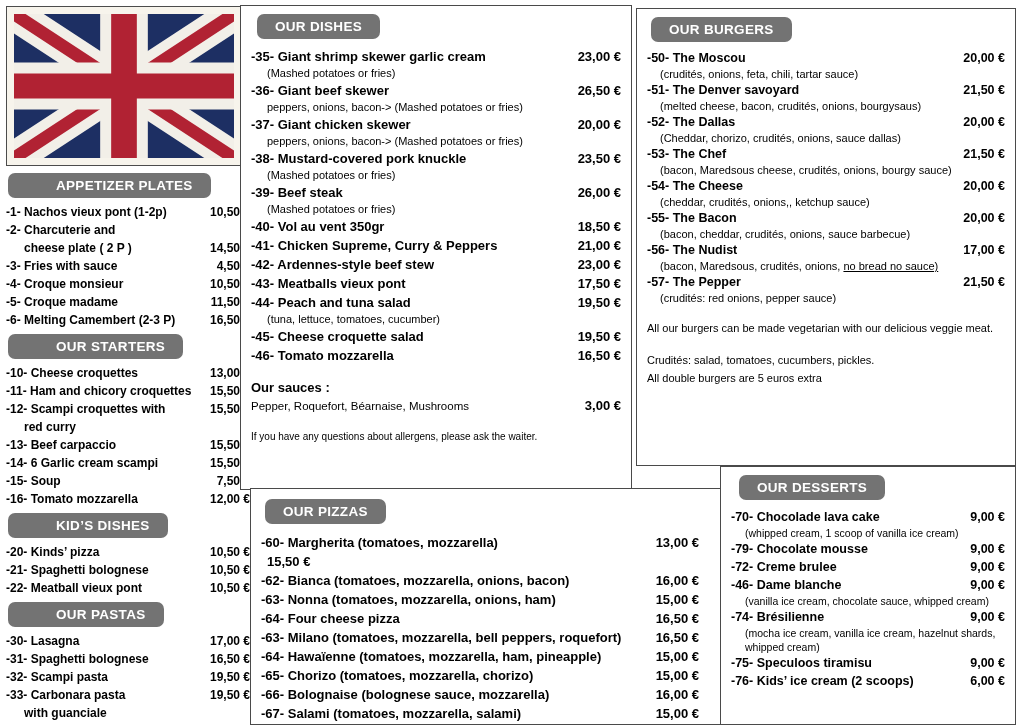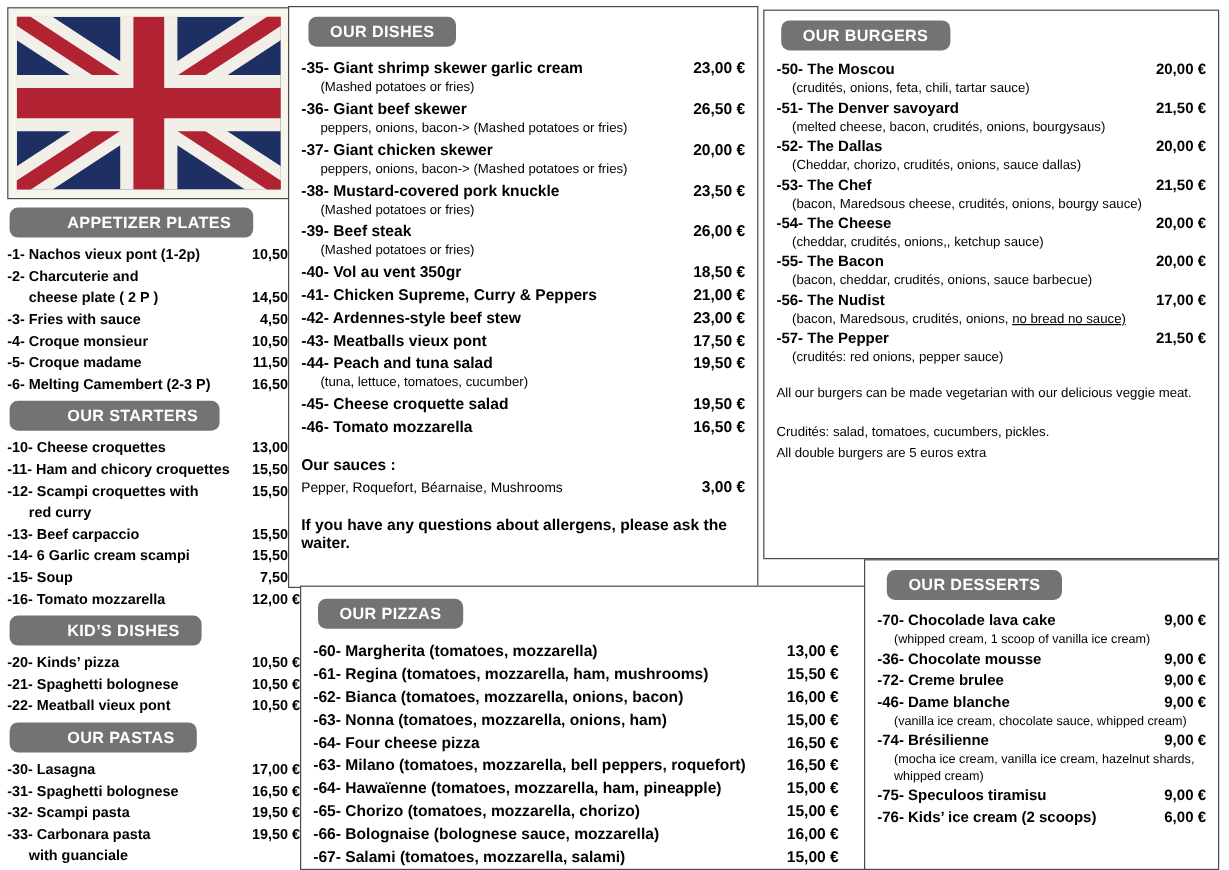--- a/index.html
+++ b/index.html
@@ -40,21 +40,21 @@
   
   .dishes { left:240px; top:5px; width:392px; height:485px; padding:6px 10px; }
   .dishes .pill { margin:2px 0 8px 6px; }
   .dishes .row { line-height:19px; }
   .dishes .nm, .dishes .pr { font-size:13px; }
   .dishes .desc { font-size:11px; line-height:15px; }
   .sauces-title { font-weight:bold; font-size:13px; margin-top:14px; line-height:18px; }
   .sauce-list { font-size:11.5px; }
   .sauces .row { line-height:17px; }
   .sauces .pr { font-size:13px; }
-  .allergens { font-weight:bold; font-size:13px; margin-top:14px; line-height:15px; }
+  .allergens { font-weight:normal; font-size:10px; margin-top:14px; line-height:15px; }
 
   
   .burgers { left:636px; top:8px; width:380px; height:458px; padding:6px 10px; }
   .burgers .pill { margin:2px 0 8px 4px; }
   .burgers .row { line-height:17px; }
   .burgers .nm, .burgers .pr { font-size:12.5px; }
   .burgers .desc { font-size:11px; line-height:15px; padding-left:13px; }
   .note { font-size:11px; line-height:16px; }
   .note-veggie { margin-top:14px; }
   .note-crudites { margin-top:16px; }
@@ -398,21 +398,20 @@
 
 <div class="box pizzas">
   <div class="pill">OUR PIZZAS</div>
   <div class="list">
   <div class="row item">
     <span class="nm">-60- Margherita (tomatoes, mozzarella)</span>
     <span class="pr">13,00 €</span>
   </div>
 
   <div class="row item">
-    <span class="nm">-61- Regina (tomatoes, mozzarella, ham, mushrooms)</span>
     <span class="pr">15,50 €</span>
   </div>
 
   <div class="row item">
     <span class="nm">-62- Bianca (tomatoes, mozzarella, onions, bacon)</span>
     <span class="pr">16,00 €</span>
   </div>
 
   <div class="row item">
     <span class="nm">-63- Nonna (tomatoes, mozzarella, onions, ham)</span>
@@ -457,21 +456,21 @@
   <div class="item">
     <div class="row">
       <span class="nm">-70- Chocolade lava cake</span>
       <span class="pr">9,00 €</span>
     </div>
     <div class="desc desc-wrap"><span>(whipped cream, 1 scoop of vanilla ice cream)</span></div>
   </div>
 
   <div class="item">
     <div class="row">
-      <span class="nm">-36- Chocolate mousse</span>
+      <span class="nm">-79- Chocolate mousse</span>
       <span class="pr">9,00 €</span>
     </div>
 
   </div>
 
   <div class="item">
     <div class="row">
       <span class="nm">-72- Creme brulee</span>
       <span class="pr">9,00 €</span>
     </div>

